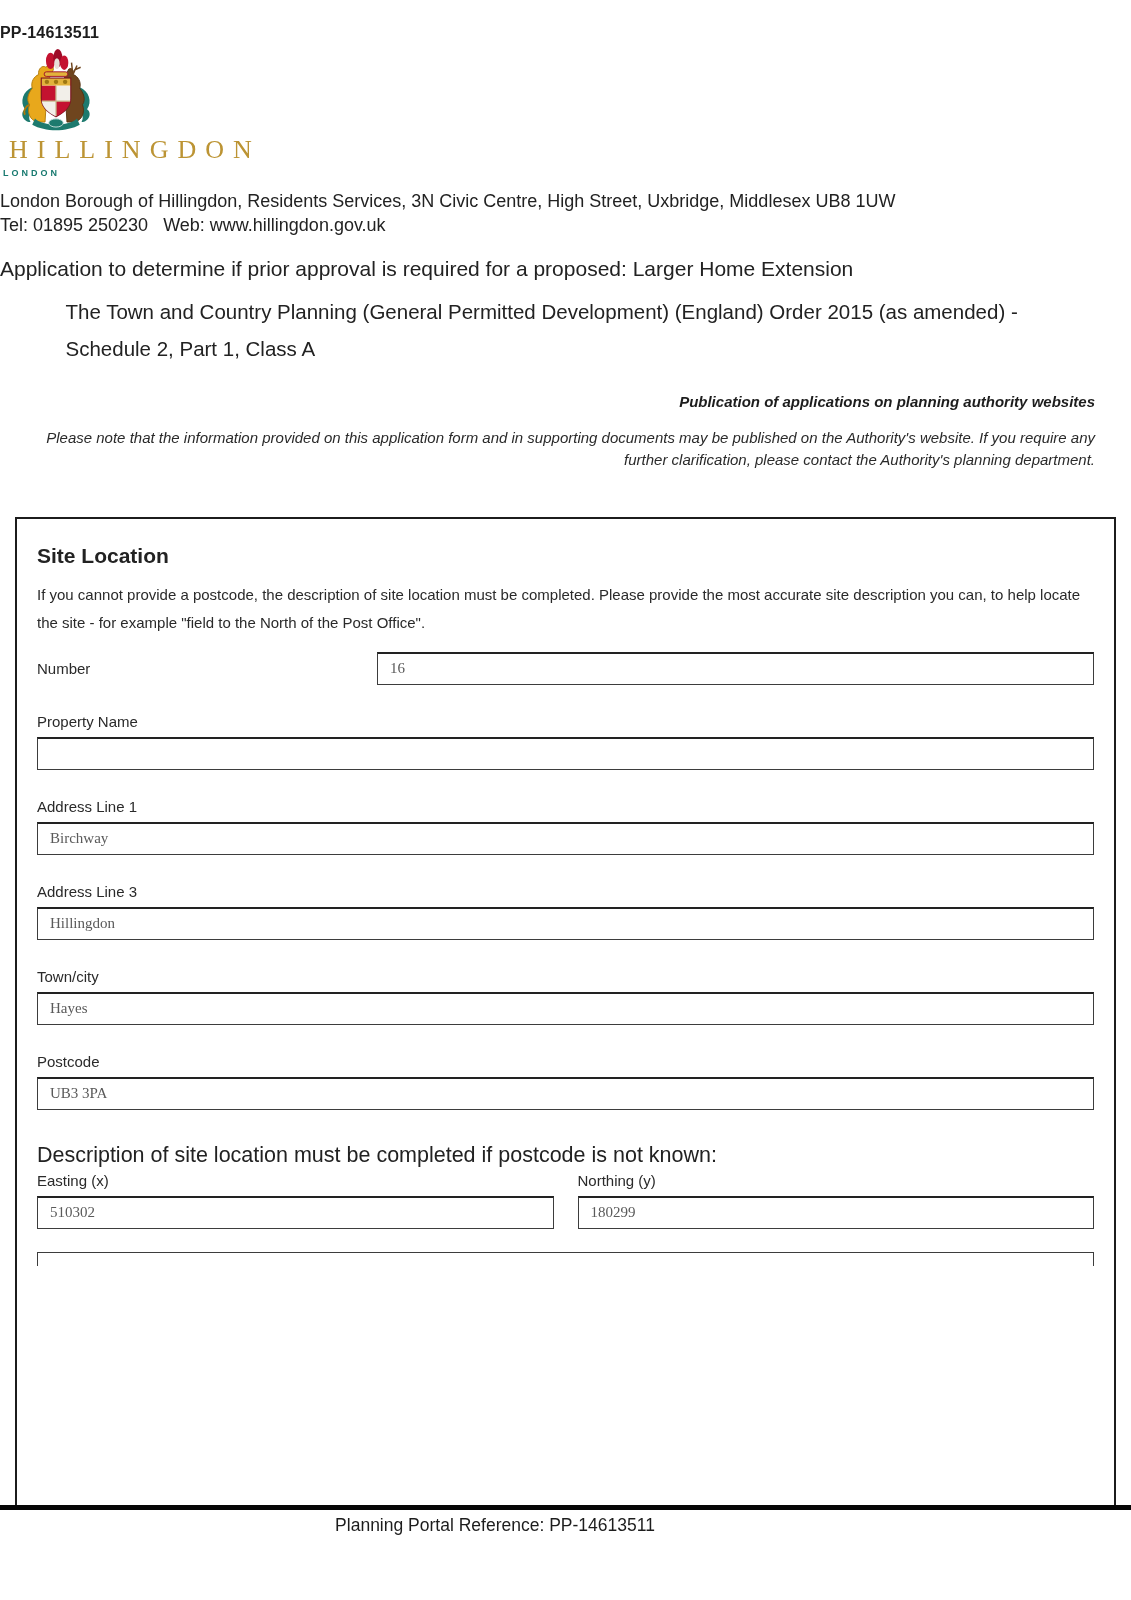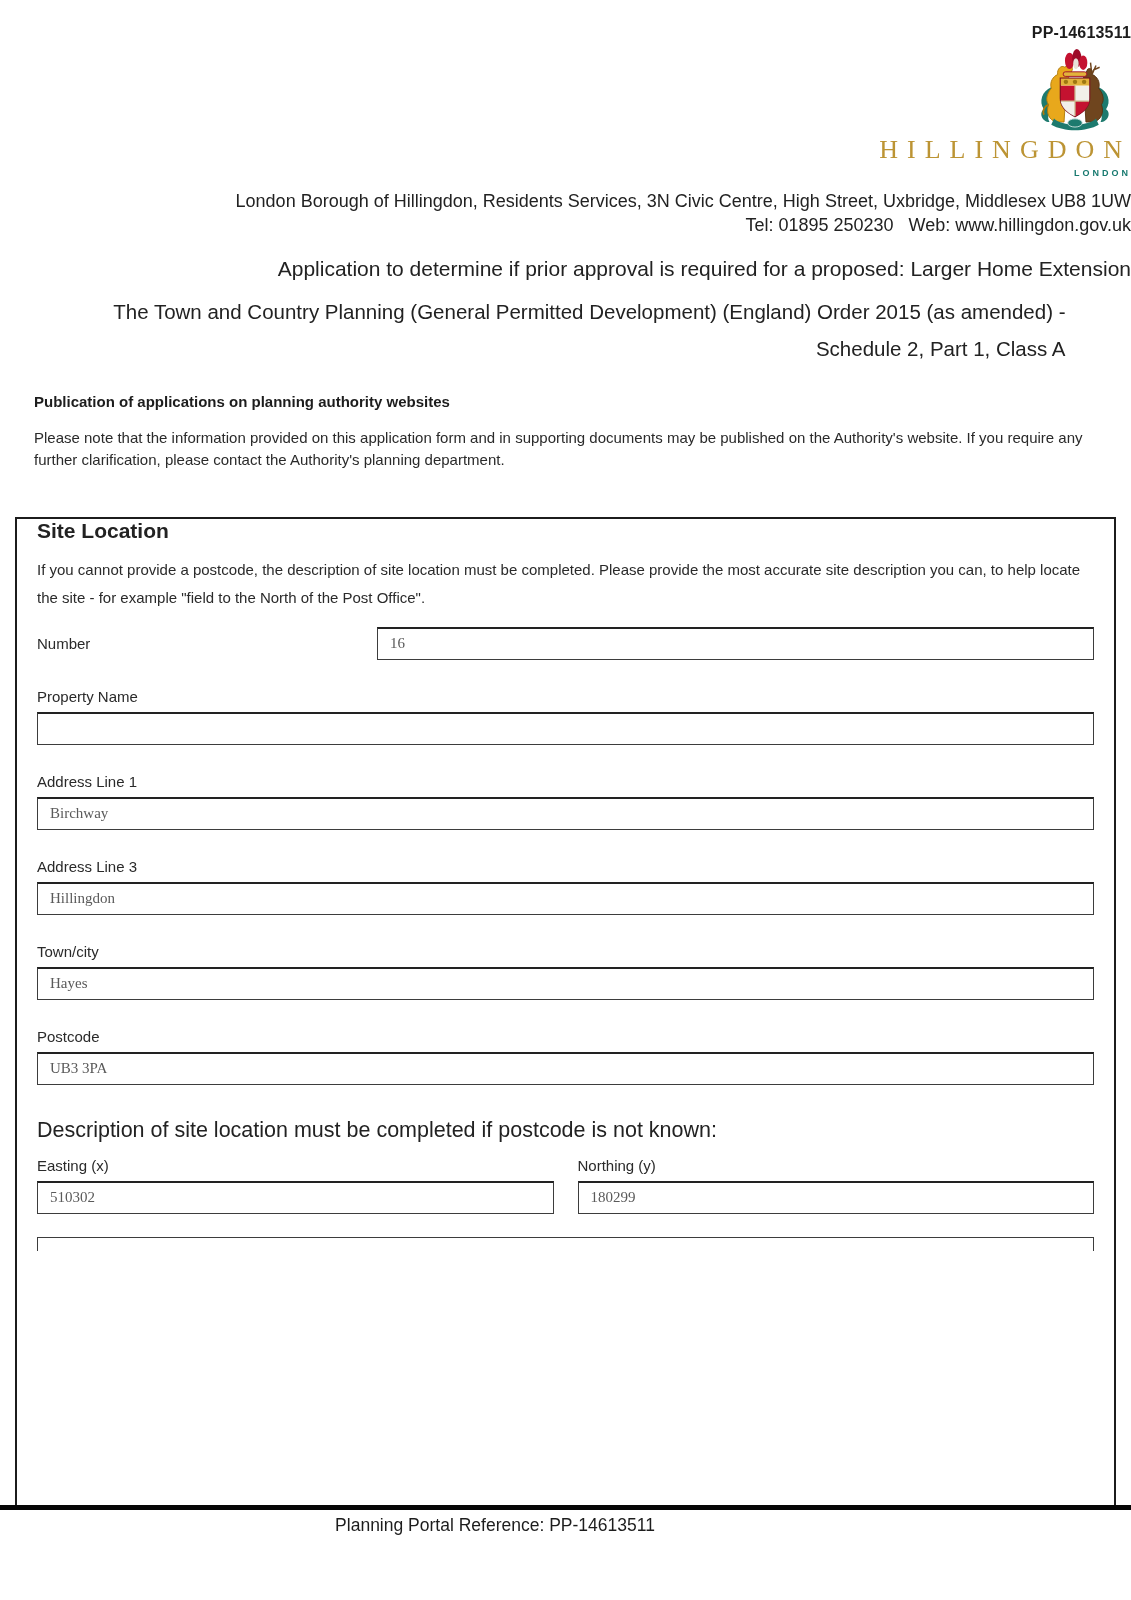--- a/index.html
+++ b/index.html
@@ -8,21 +8,21 @@
     width: 1131px; height: 1600px;
     margin: 0 auto;
     font-family: "Liberation Sans", sans-serif;
     color: #1d1d1d;
     position: relative;
     overflow: hidden;
   }
   .sheet { position: relative; width: 1131px; height: 1600px; background: #fff; }
 
   
-  .hdr { text-align: right; padding-top: 24px; }
+  .hdr { text-align: left; padding-top: 24px; }
   .ref-no { font-size: 16px; font-weight: bold; letter-spacing: .2px; }
   .crest-wrap { margin-top: 7px; line-height: 0; }
   .wordmark {
     font-family: "Liberation Serif", serif;
     font-size: 26px; letter-spacing: 9px;
     margin-top: 2px; margin-left: 9px; 
     font-weight: 400;
   }
   .wordmark-sub {
     font-size: 9px; letter-spacing: 3px; font-weight: bold;
@@ -31,31 +31,31 @@
   .addr-line { font-size: 18px; margin-top: 13px; color: #222; }
   .contact-line { font-size: 18px; margin-top: 3px; color: #222; white-space: pre-wrap; }
   .doc-title { font-size: 21px; margin-top: 21px; color: #222; }
   .doc-subtitle {
     font-size: 20.5px; margin-top: 13px; color: #222;
     max-width: 1000px; margin-left: auto; margin-right: auto;
     line-height: 1.8;
   }
 
   
-  .pub { text-align: left; margin: 0 36px 0 34px; }
+  .pub { text-align: right; margin: 0 36px 0 34px; font-style: italic; }
   .pub-heading { font-size: 15px; font-weight: bold; margin-top: 25px; }
   .pub-body { font-size: 15px; margin-top: 17px; line-height: 1.5; color: #2a2a2a; }
 
   
   .site-box {
     position: absolute; top: 517px; left: 15px; width: 1101px; height: 988px;
     border: 2px solid #1c1c1c; border-bottom: none;
     padding: 0 20px; overflow: hidden; background: #fff;
   }
-  .section-heading { font-size: 21px; font-weight: bold; color: #222; }
+  .section-heading { font-size: 21px; font-weight: bold; margin-top: 25px; color: #222; }
   .disclaimer { font-size: 15px; margin-top: 16px; color: #2a2a2a; }
   .disclaimer b { color: #222; }
   .intro { font-size: 15px; margin-top: 13px; line-height: 1.85; color: #2a2a2a; }
 
   .field-label { font-size: 15px; color: #2a2a2a; }
 
   .split-row { display: grid; grid-template-columns: 340px 1fr; align-items: center; }
   .row-number { margin-top: 15px; }
   .row-suffix { margin-top: 19px; }
 
@@ -64,21 +64,21 @@
     border: 1px solid #3d3d3d; border-top: 2px solid #222;
     font-family: Liberation Serif, serif;
     font-size: 15px; color: #5a5a5a;
     padding: 0 12px; background: #fff; outline: none;
   }
   .full-field { margin-top: 28px; }
   .full-field input.fld { margin-top: 7px; }
 
   .desc-heading { font-size: 21.5px; margin-top: 33px; color: #222; }
 
-  .coords { display: grid; grid-template-columns: 1fr 1fr; gap: 24px; margin-top: 14px; }
+  .coords { display: grid; grid-template-columns: 1fr 1fr; gap: 24px; margin-top: 4px; }
   .coords input.fld { margin-top: 7px; }
 
   .desc-field { margin-top: 23px; }
   .cut-input {
     margin-top: 7px; height: 14px;
     border: 1px solid #3d3d3d; border-bottom: none;
     background: #fff;
   }
 
   

